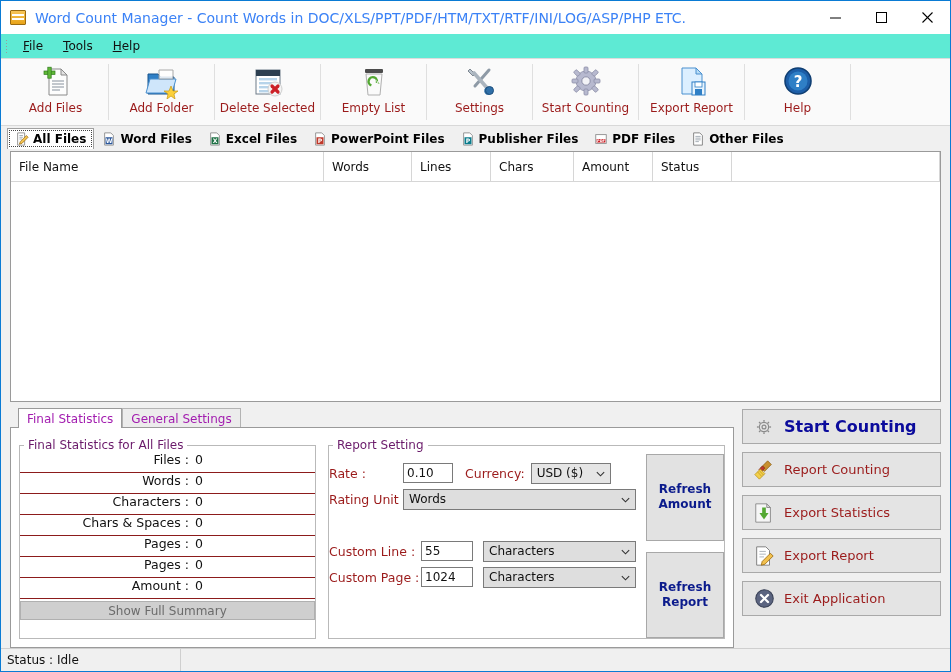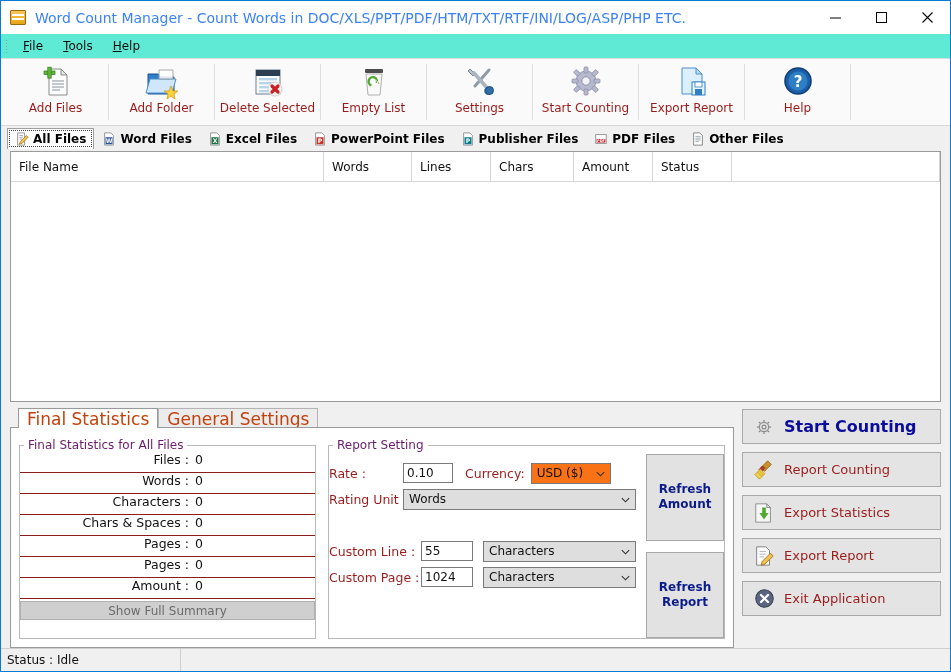--- a/index.html
+++ b/index.html
@@ -112,21 +112,21 @@
   .bottom{
     flex:1;display:flex;padding:6px 9px 0 9px;box-sizing:border-box;gap:8px;
     min-height:0;
   }
   .tabpanel{
     flex:1;display:flex;flex-direction:column;min-width:0;
   }
   .stabs{height:20px;display:flex;align-items:flex-end;padding-left:8px;box-sizing:border-box;}
   .stab{
     height:20px;padding:0 8px;display:flex;align-items:center;
-    font-size:17px;color:#c2410c;background:#ececec;border:1px solid #b3b3b3;
+    font-size:12px;color:#a21caf;background:#ececec;border:1px solid #b3b3b3;
     border-bottom:none;box-sizing:border-box;white-space:nowrap;
   }
   .stab.active{background:#fff;border-color:#9a9a9a;position:relative;z-index:2;}
   .tabbody{
     flex:1;border:1px solid #9a9a9a;background:#fff;margin-top:-1px;
     display:flex;padding:10px 8px 8px 8px;box-sizing:border-box;gap:12px;min-height:0;
   }
   fieldset.grp{
     border:1px solid #b9b9b9;margin:0;padding:0;box-sizing:border-box;
     position:relative;
@@ -159,21 +159,21 @@
   input.txt{
     height:20px;border:1px solid #7a7a7a;background:#fff;
     font-family:"DejaVu Sans","Liberation Sans",sans-serif;font-size:12px;
     color:#111;padding:0 3px;box-sizing:border-box;outline:none;
   }
   .sel{
     height:21px;border:1px solid #7a7a7a;background:#dedede;
     display:flex;align-items:center;justify-content:space-between;
     padding:0 4px 0 5px;box-sizing:border-box;font-size:12px;color:#111;
   }
-  .sel.white{background:#f97316;}
+  .sel.white{background:#e5e5e5;}
   .chev{width:11px;height:11px;flex:0 0 11px;}
   .refresh-btn{
     flex:1;background:#e2e2e2;border:1px solid #a8a8a8;
     display:flex;align-items:center;justify-content:center;text-align:center;
     font-size:12px;font-weight:bold;color:#0b1b8c;line-height:1.25;
   }
   
   .actions{
     width:199px;flex:0 0 199px;display:flex;flex-direction:column;gap:8px;
     padding-top:1px;

